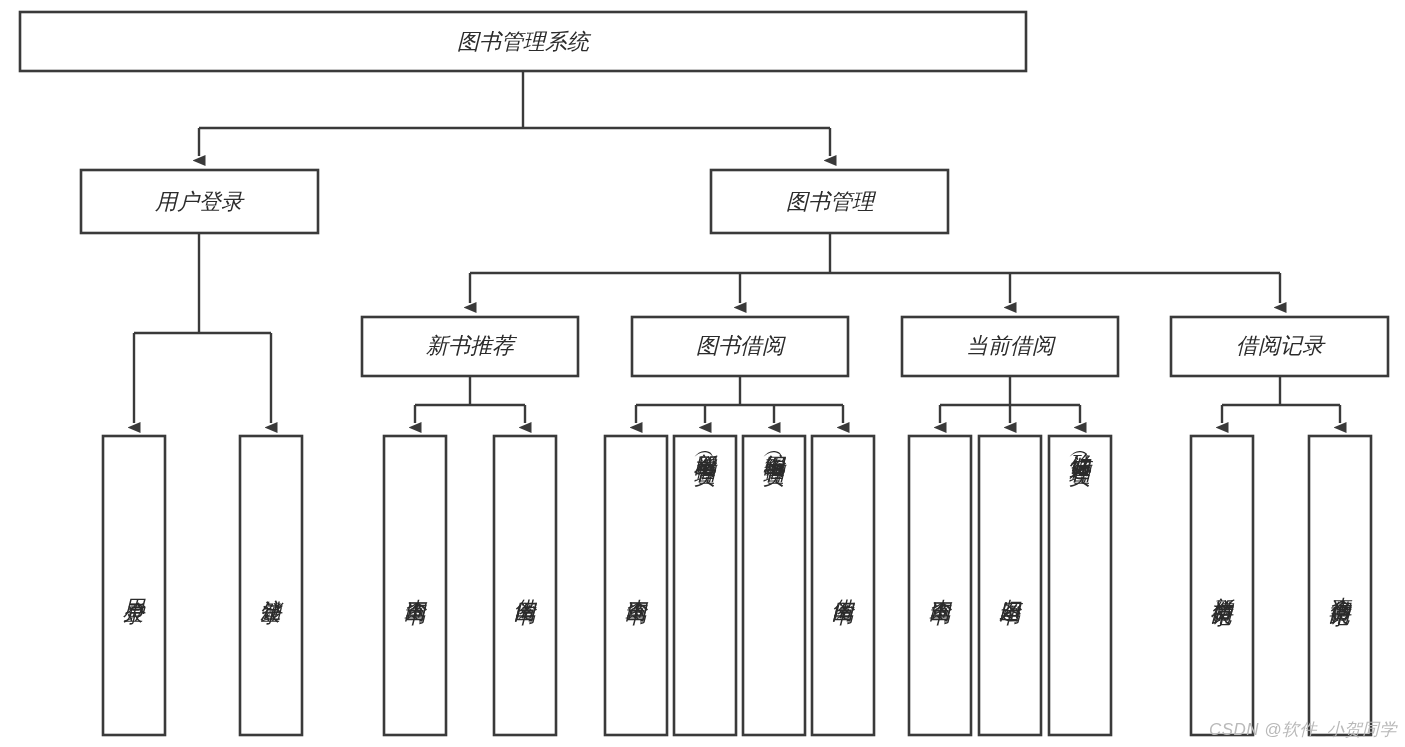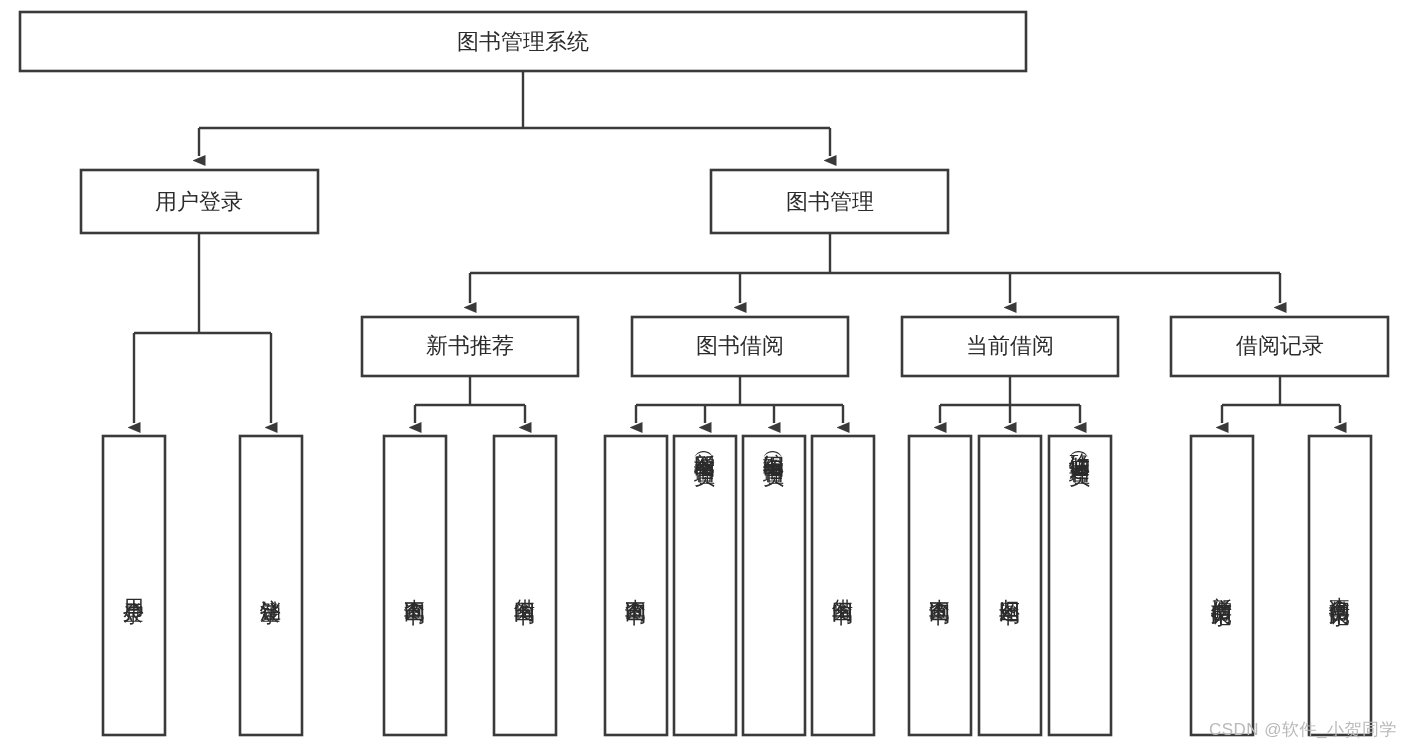--- a/index.html
+++ b/index.html
@@ -1,17 +1,17 @@
 <!DOCTYPE html>
 <html><head>
 <meta charset="utf-8">
 <style>
   html,body{margin:0;padding:0;background:#ffffff;}
   body{font-family:"Liberation Sans","DejaVu Sans",sans-serif;}
-  #stage{position:relative;width:1405px;height:747px;background:#ffffff;overflow:hidden;}
+  #stage{position:relative;width:1405px;height:747px;background:#ffffff;overflow:hidden;font-style:italic;}
   svg#diagram{position:absolute;inset:0;width:1405px;height:747px;display:block;}
   .box-rect{fill:#ffffff;stroke:#3a3a3a;stroke-width:2.6;}
   .conn{stroke:#3a3a3a;stroke-width:2.4;fill:none;stroke-linecap:butt;}
   .arrow-head{fill:#3a3a3a;stroke:none;}
   .node-label{font-family:"Liberation Sans","DejaVu Sans",sans-serif;font-size:22px;fill:#2b2b2b;dominant-baseline:middle;text-anchor:middle;}
   .leaf-label-wrap{position:absolute;display:flex;align-items:center;justify-content:center;
      writing-mode:vertical-rl;text-orientation:upright;
      font-family:"Liberation Sans","DejaVu Sans",sans-serif;font-size:21px;color:#2b2b2b;
      letter-spacing:2px;line-height:1;pointer-events:none;}
   .watermark{position:absolute;right:8px;bottom:6px;font-size:17px;color:#b9b9b9;

